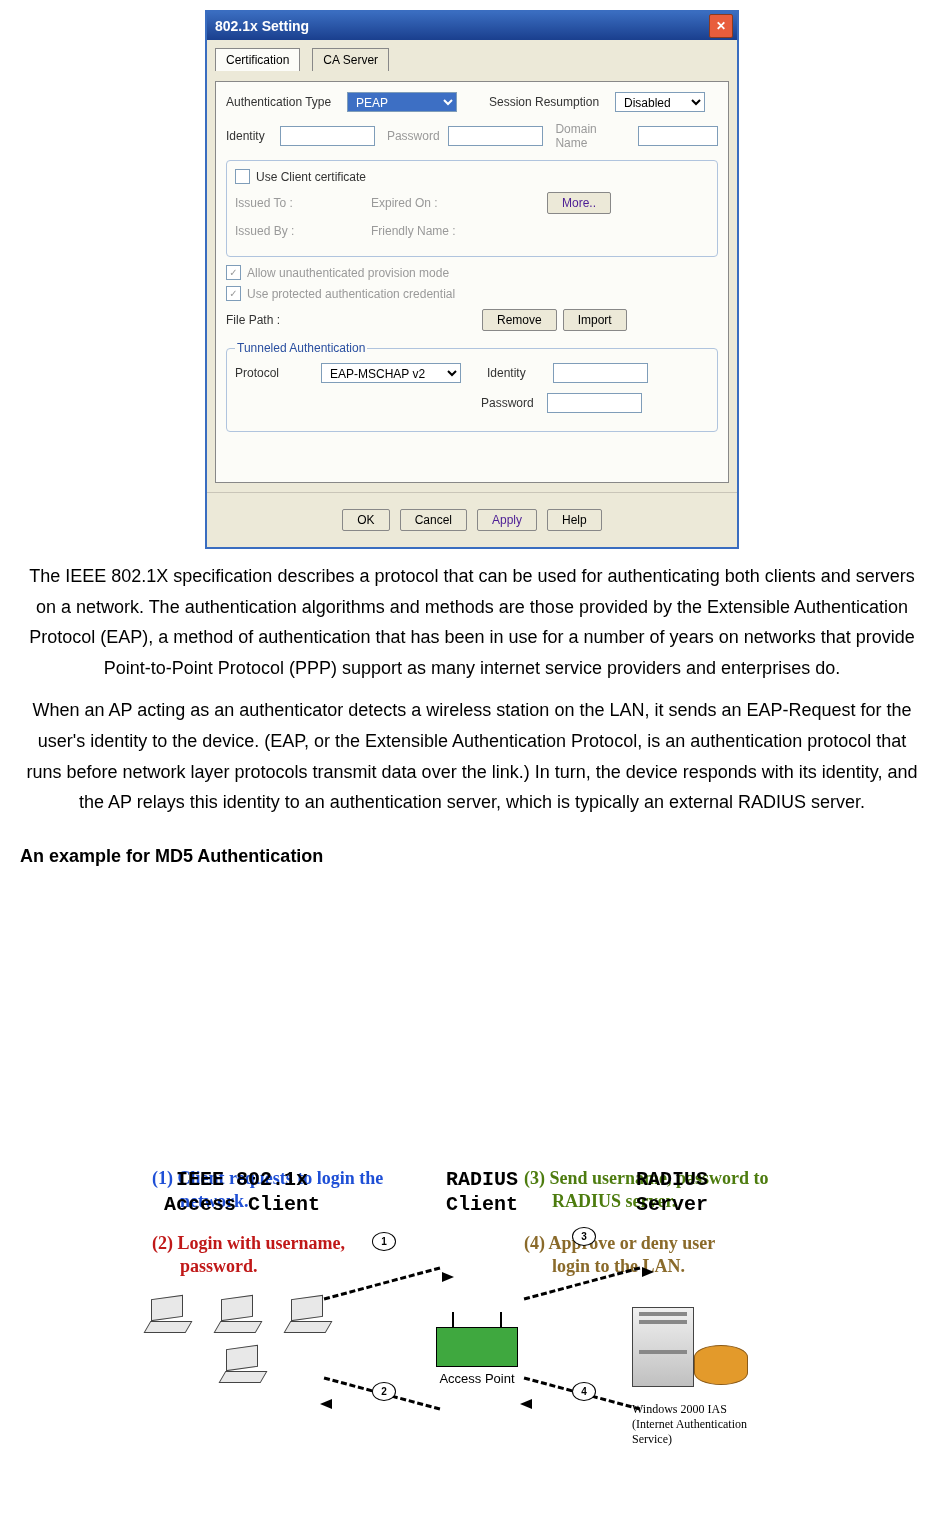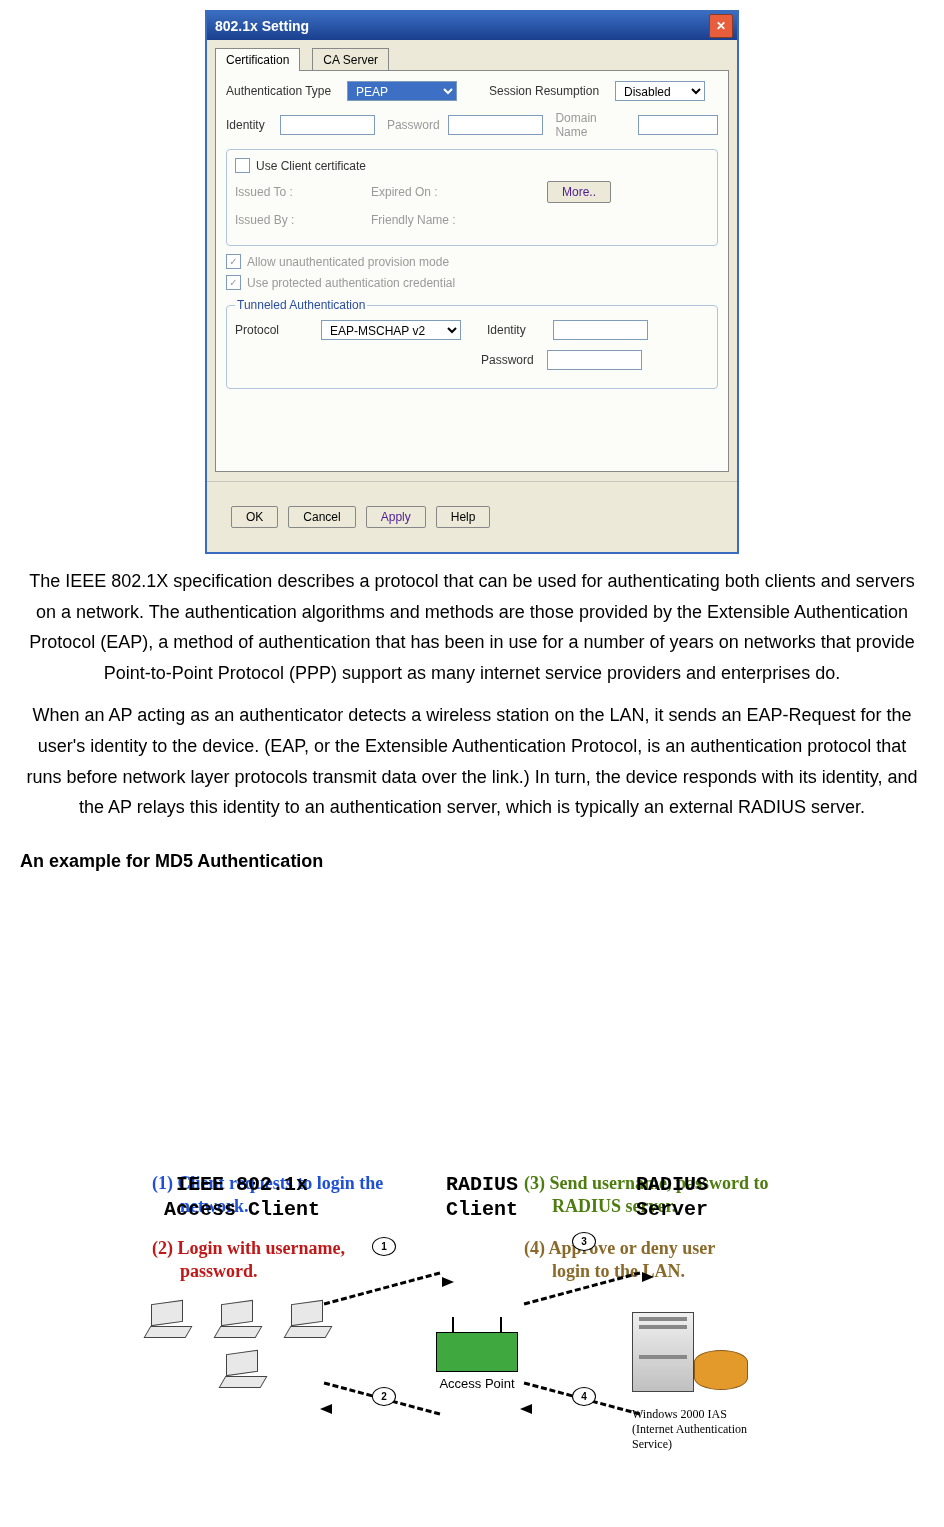--- a/index.html
+++ b/index.html
@@ -5,36 +5,36 @@
   body{margin:0;padding:0;font-family:Arial,Helvetica,sans-serif;background:#fff;color:#000;width:944px}
   .page{padding:0 20px 40px 20px}
   
   .dlg{width:530px;margin:10px auto 0 auto;border:2px solid #3a6dc0;background:#ece9d8;font-size:12px}
   .titlebar{display:flex;align-items:center;background:linear-gradient(#3a6dc0,#1a3f8e);height:28px;padding:0 4px}
   .titlebar-text{flex:1;color:#fff;font-weight:bold;padding-left:4px;font-size:14px}
   .closebtn{width:22px;height:22px;background:#e85d3c;border:1px solid #8a3a20;display:flex;align-items:center;justify-content:center;color:#fff;font-weight:bold;border-radius:2px}
   .tabs{display:flex;padding:8px 8px 0 8px;gap:12px}
   .tab{padding:4px 10px;border:1px solid #888;background:#ece9d8;border-bottom:none;font-size:12px;position:relative}
   .tab.active{background:#fcfcf8;z-index:2}
-  .tabpanel{margin:0 8px 8px 8px;border:1px solid #888;background:#fcfcf8;padding:10px;min-height:380px;position:relative;top:-1px}
+  .tabpanel{margin:11px 8px 8px 8px;border:1px solid #888;background:#fcfcf8;padding:10px;min-height:380px;position:relative;top:-1px}
   .row{display:flex;align-items:center;gap:6px;margin-bottom:10px}
   .lbl{color:#333;font-size:12px}
   .lbl.disabled{color:#9a9a9a}
   select,input[type=text]{border:1px solid #7f9db9;background:#fff;font-size:12px;padding:2px 4px;height:20px;box-sizing:border-box}
   select.sel1{width:110px;background:#3d6fc4;color:#fff}
   select.sel2{width:90px}
   .inp{width:95px}
   .btn{border:1px solid #888;background:#ece9d8;padding:3px 14px;font-size:12px;border-radius:2px}
   .btn.disabled{color:#4c1d95}
   fieldset{border:1px solid #b0c4de;border-radius:4px;padding:8px;margin:8px 0}
   .grp-label{color:#2a4fa0;font-size:12px}
   .chk{display:flex;align-items:center;gap:6px;font-size:12px;color:#333}
   .chk.disabled{color:#9a9a9a}
   .chkbox{width:13px;height:13px;border:1px solid #7f9db9;background:#fff;display:inline-flex;align-items:center;justify-content:center;font-size:10px}
-  .footer-btns{display:flex;gap:10px;padding:24px;border-top:1px solid #c9c5b8;background:#ece9d8}
+  .footer-btns{display:flex;justify-content:center;gap:10px;padding:16px;border-top:1px solid #c9c5b8;background:#ece9d8}
   
   .para{font-size:18px;line-height:1.7;margin:12px 0;text-align:center}
   .hdr{font-size:18px;font-weight:bold;margin:28px 0 18px 0}
   
   .diagram-wrap{position:relative;width:760px;height:400px;margin:0 auto}
   .dtitle{position:absolute;font-family:Liberation Mono, monospace;font-weight:bold;font-size:20px;text-align:center;line-height:1.25}
   .ap-box{position:absolute;left:335px;top:160px;width:100px}
   .ap-green{width:80px;height:38px;background:#3fa83f;border:1px solid #000;margin:0 auto;position:relative}
   .ap-green:before,.ap-green:after{content:"";position:absolute;width:2px;height:16px;background:#000;top:-16px}
   .ap-green:before{left:15px}.ap-green:after{right:15px}
@@ -104,20 +104,25 @@
 
       <div class="chk disabled">
         <span class="chkbox" style="color:#9a9a9a">✓</span>
         <span>Allow unauthenticated provision mode</span>
       </div>
       <div class="chk disabled" style="margin-top:6px">
         <span class="chkbox" style="color:#9a9a9a">✓</span>
         <span>Use protected authentication credential</span>
       </div>
 
+      <div class="row" style="margin-top:8px">
+        <span class="lbl" style="width:250px">File Path :</span>
+        <button class="btn">Remove</button>
+        <button class="btn">Import</button>
+      </div>
 
       <fieldset>
         <legend class="grp-label">Tunneled Authentication</legend>
         <div class="row">
           <span class="lbl" style="width:80px">Protocol</span>
           <select style="width:140px"><option>EAP-MSCHAP v2</option></select>
           <span class="lbl" style="width:60px;margin-left:20px">Identity</span>
           <input type="text" class="inp" style="">
         </div>
         <div class="row">

